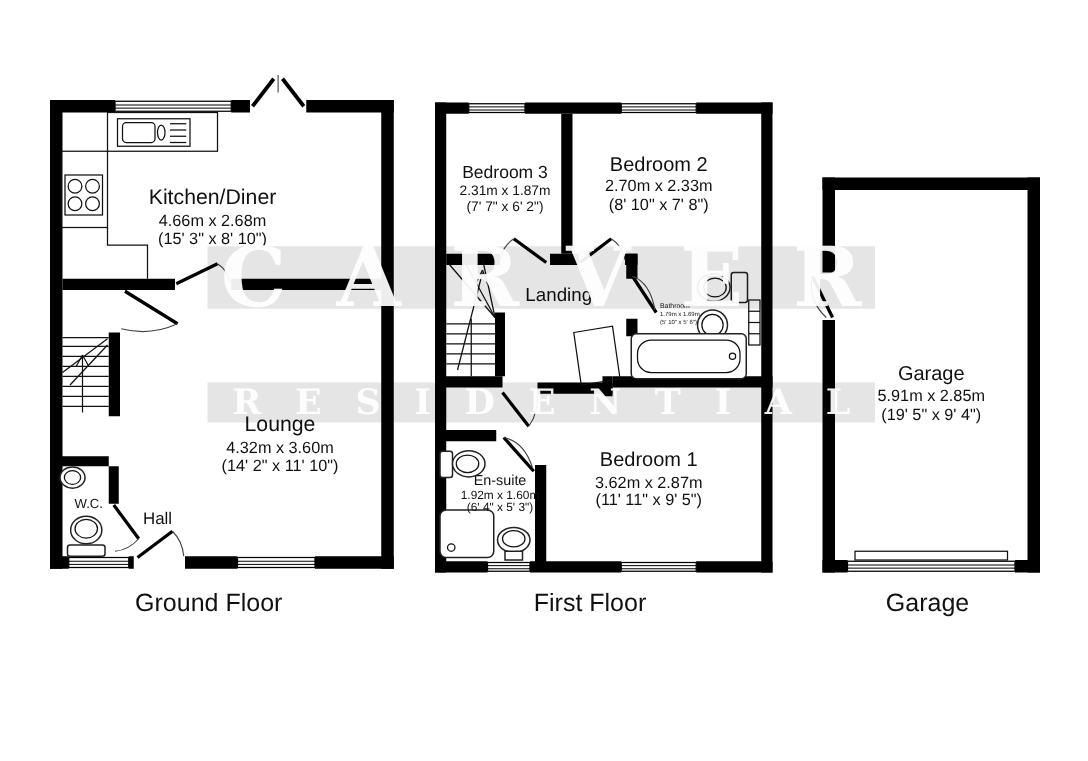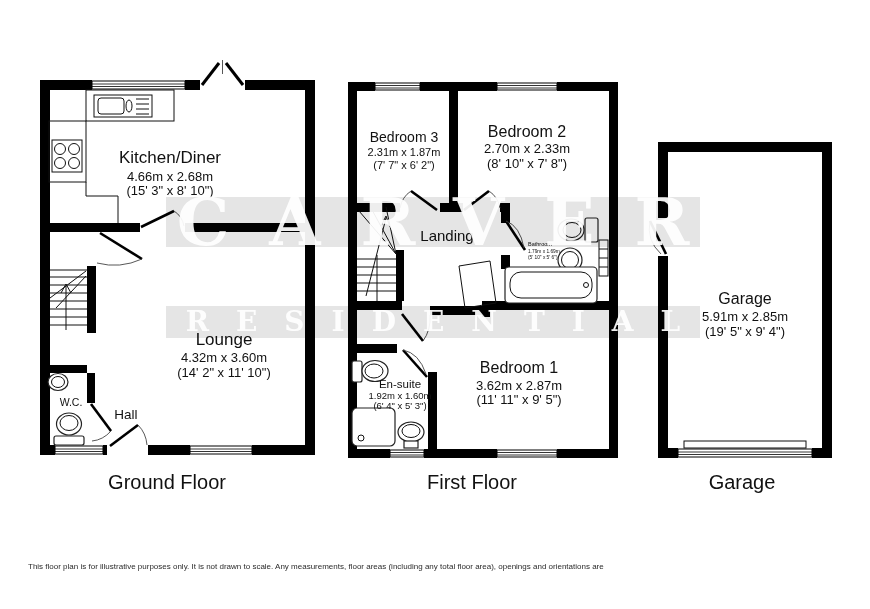--- a/index.html
+++ b/index.html
@@ -328,16 +328,15 @@
 </svg>
 
   <div class="wm" id="wm1">
     <span>CARVER</span>
   </div>
   <div class="wm" id="wm2">
     <span>RESIDENTIAL</span>
   </div>
 
   <div id="footer">
-    <div>This floor plan is for illustrative purposes only. It is not drawn to scale. Any measurements, floor areas (including any total floor area), openings and orientations are</div>
   </div>
 
 </div>
 
 </body></html>

